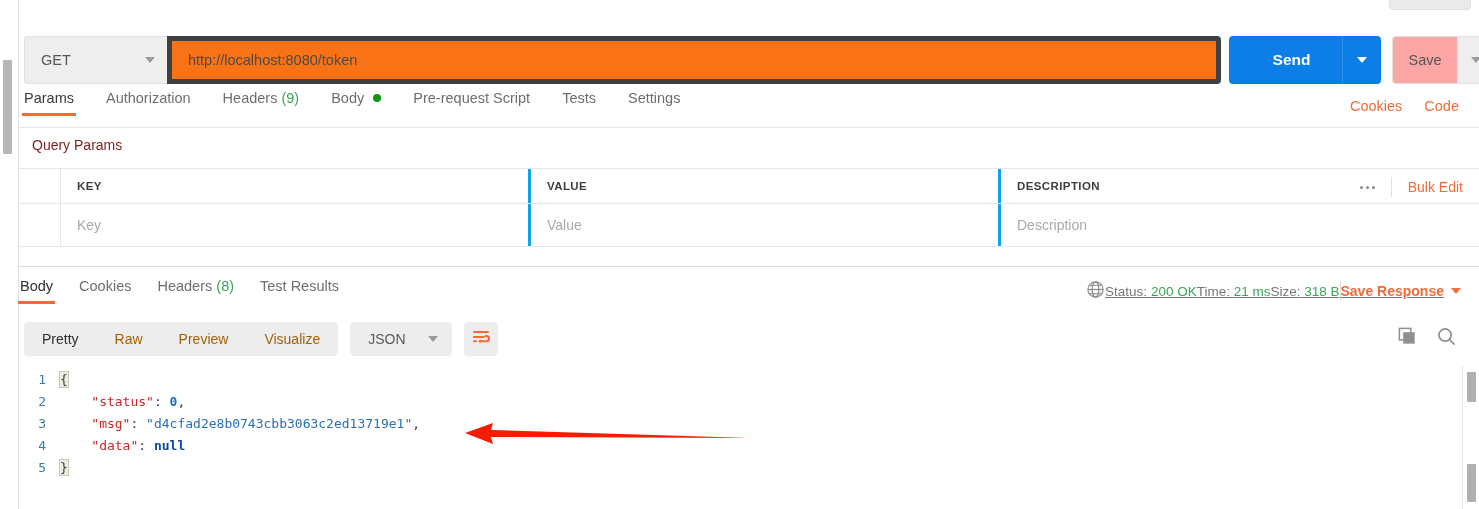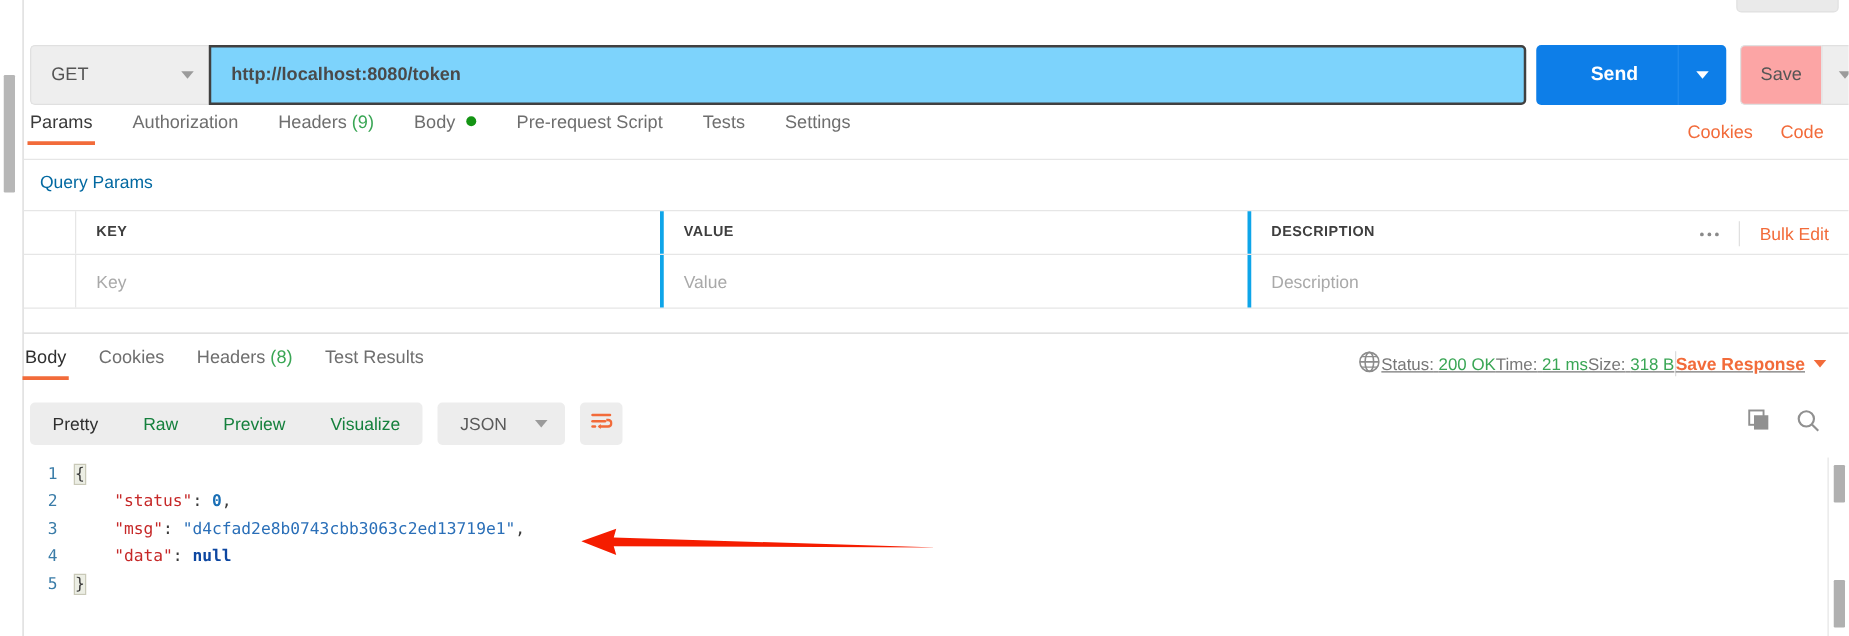--- a/index.html
+++ b/index.html
@@ -80,29 +80,28 @@
   .caret-down {
     width: 0; height: 0;
     border-left: 5px solid transparent;
     border-right: 5px solid transparent;
     border-top: 6px solid #9b9b9b;
   }
   .url-box {
     position: absolute;
     left: 143px; top: 0;
     width: 1054px; height: 48px;
-    background: #7dd3fc;
-    border: 2px solid #404040;
+    background: #f97316;
+    border: 5px solid #404040;
     border-radius: 0 4px 4px 0;
     box-sizing: border-box;
     display: flex;
     align-items: center;
     padding: 0 16px;
     cursor: text;
-    font-weight: bold;
   }
   .url-text {
     font-size: 14.5px;
     color: #4a4a4a;
   }
   .send-btn {
     position: absolute;
     left: 1205px; top: 0;
     width: 125px; height: 48px;
     background: #0d7ee8;
@@ -216,21 +215,21 @@
     position: absolute;
     left: 19px; top: 127px;
     right: 0;
     height: 1px;
     background: #e6e6e6;
   }
   .qp-title {
     position: absolute;
     left: 32px; top: 137px;
     font-size: 14px;
-    color: #0369a1;
+    color: #7f1d1d;
   }
   .params-table {
     position: absolute;
     left: 19px; top: 168px;
     right: 0;
     height: 80px;
   }
   .pt-header, .pt-row {
     position: relative;
     display: flex;
@@ -358,21 +357,21 @@
   .seg-group {
     display: flex;
     background: #ededed;
     border-radius: 4px;
     height: 34px;
     align-items: center;
   }
   .seg {
     padding: 0 18px;
     font-size: 14px;
-    color: #15803d;
+    color: #a16207;
     cursor: pointer;
     line-height: 34px;
   }
   .seg.active { color: #2f2f2f; }
   .fmt-group {
     display: flex;
     align-items: center;
     background: #ededed;
     border-radius: 4px;
     height: 34px;

